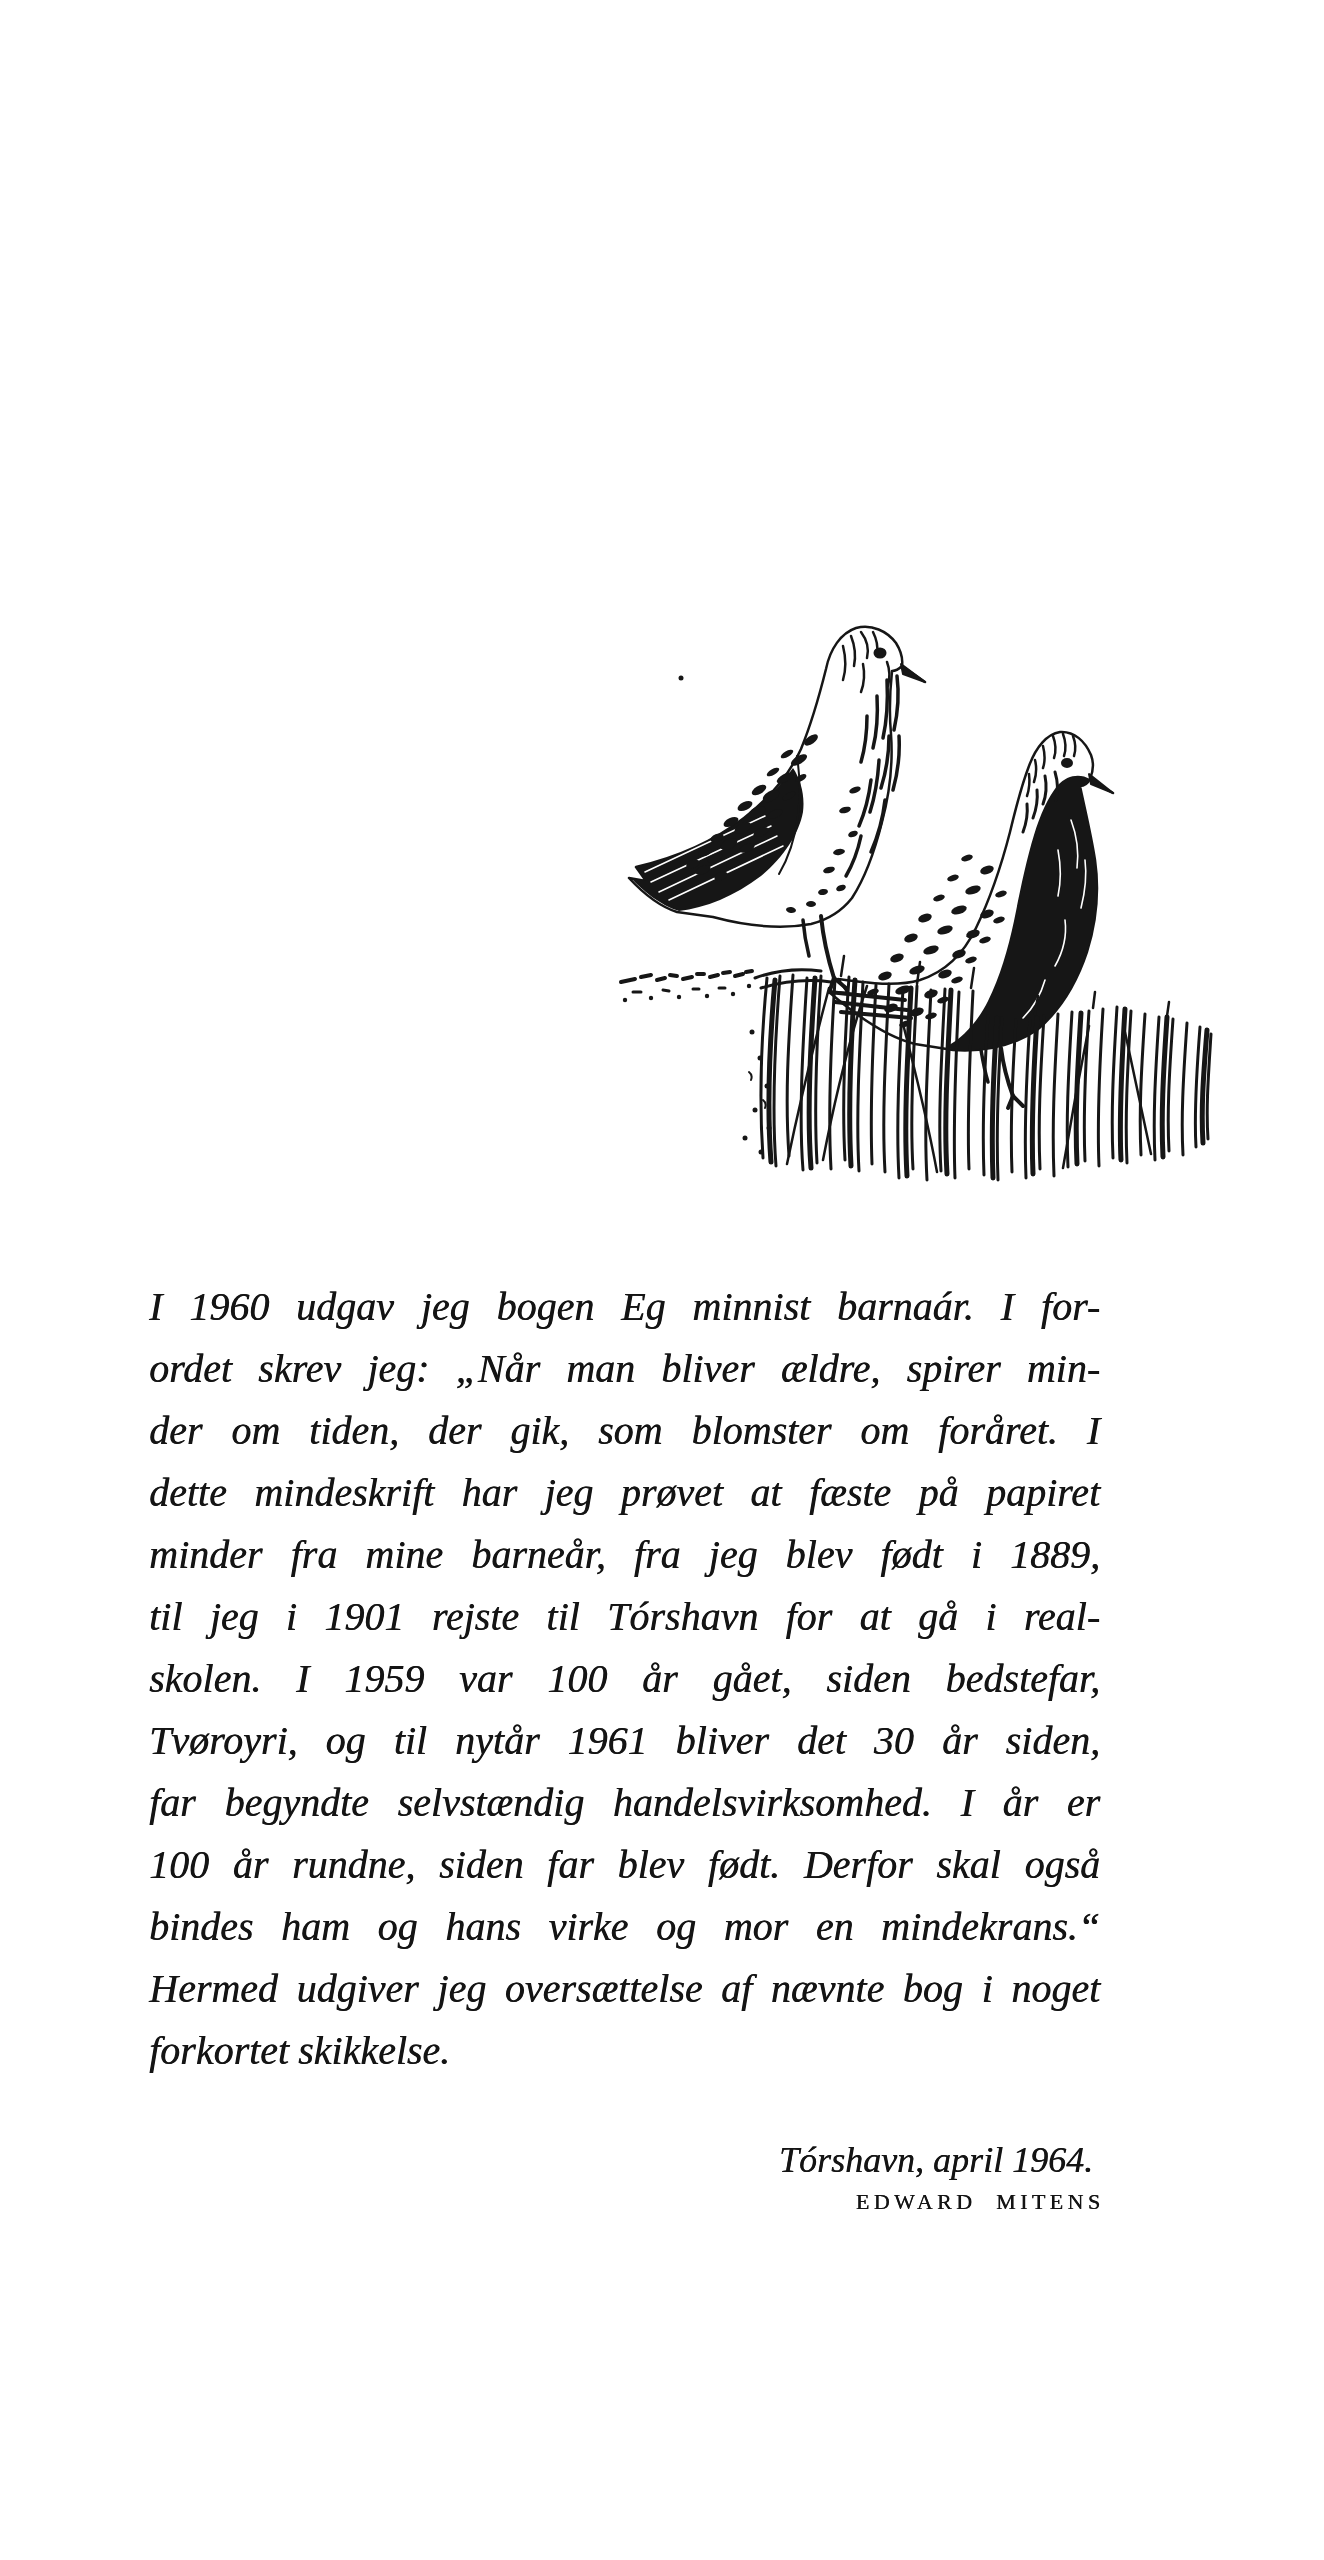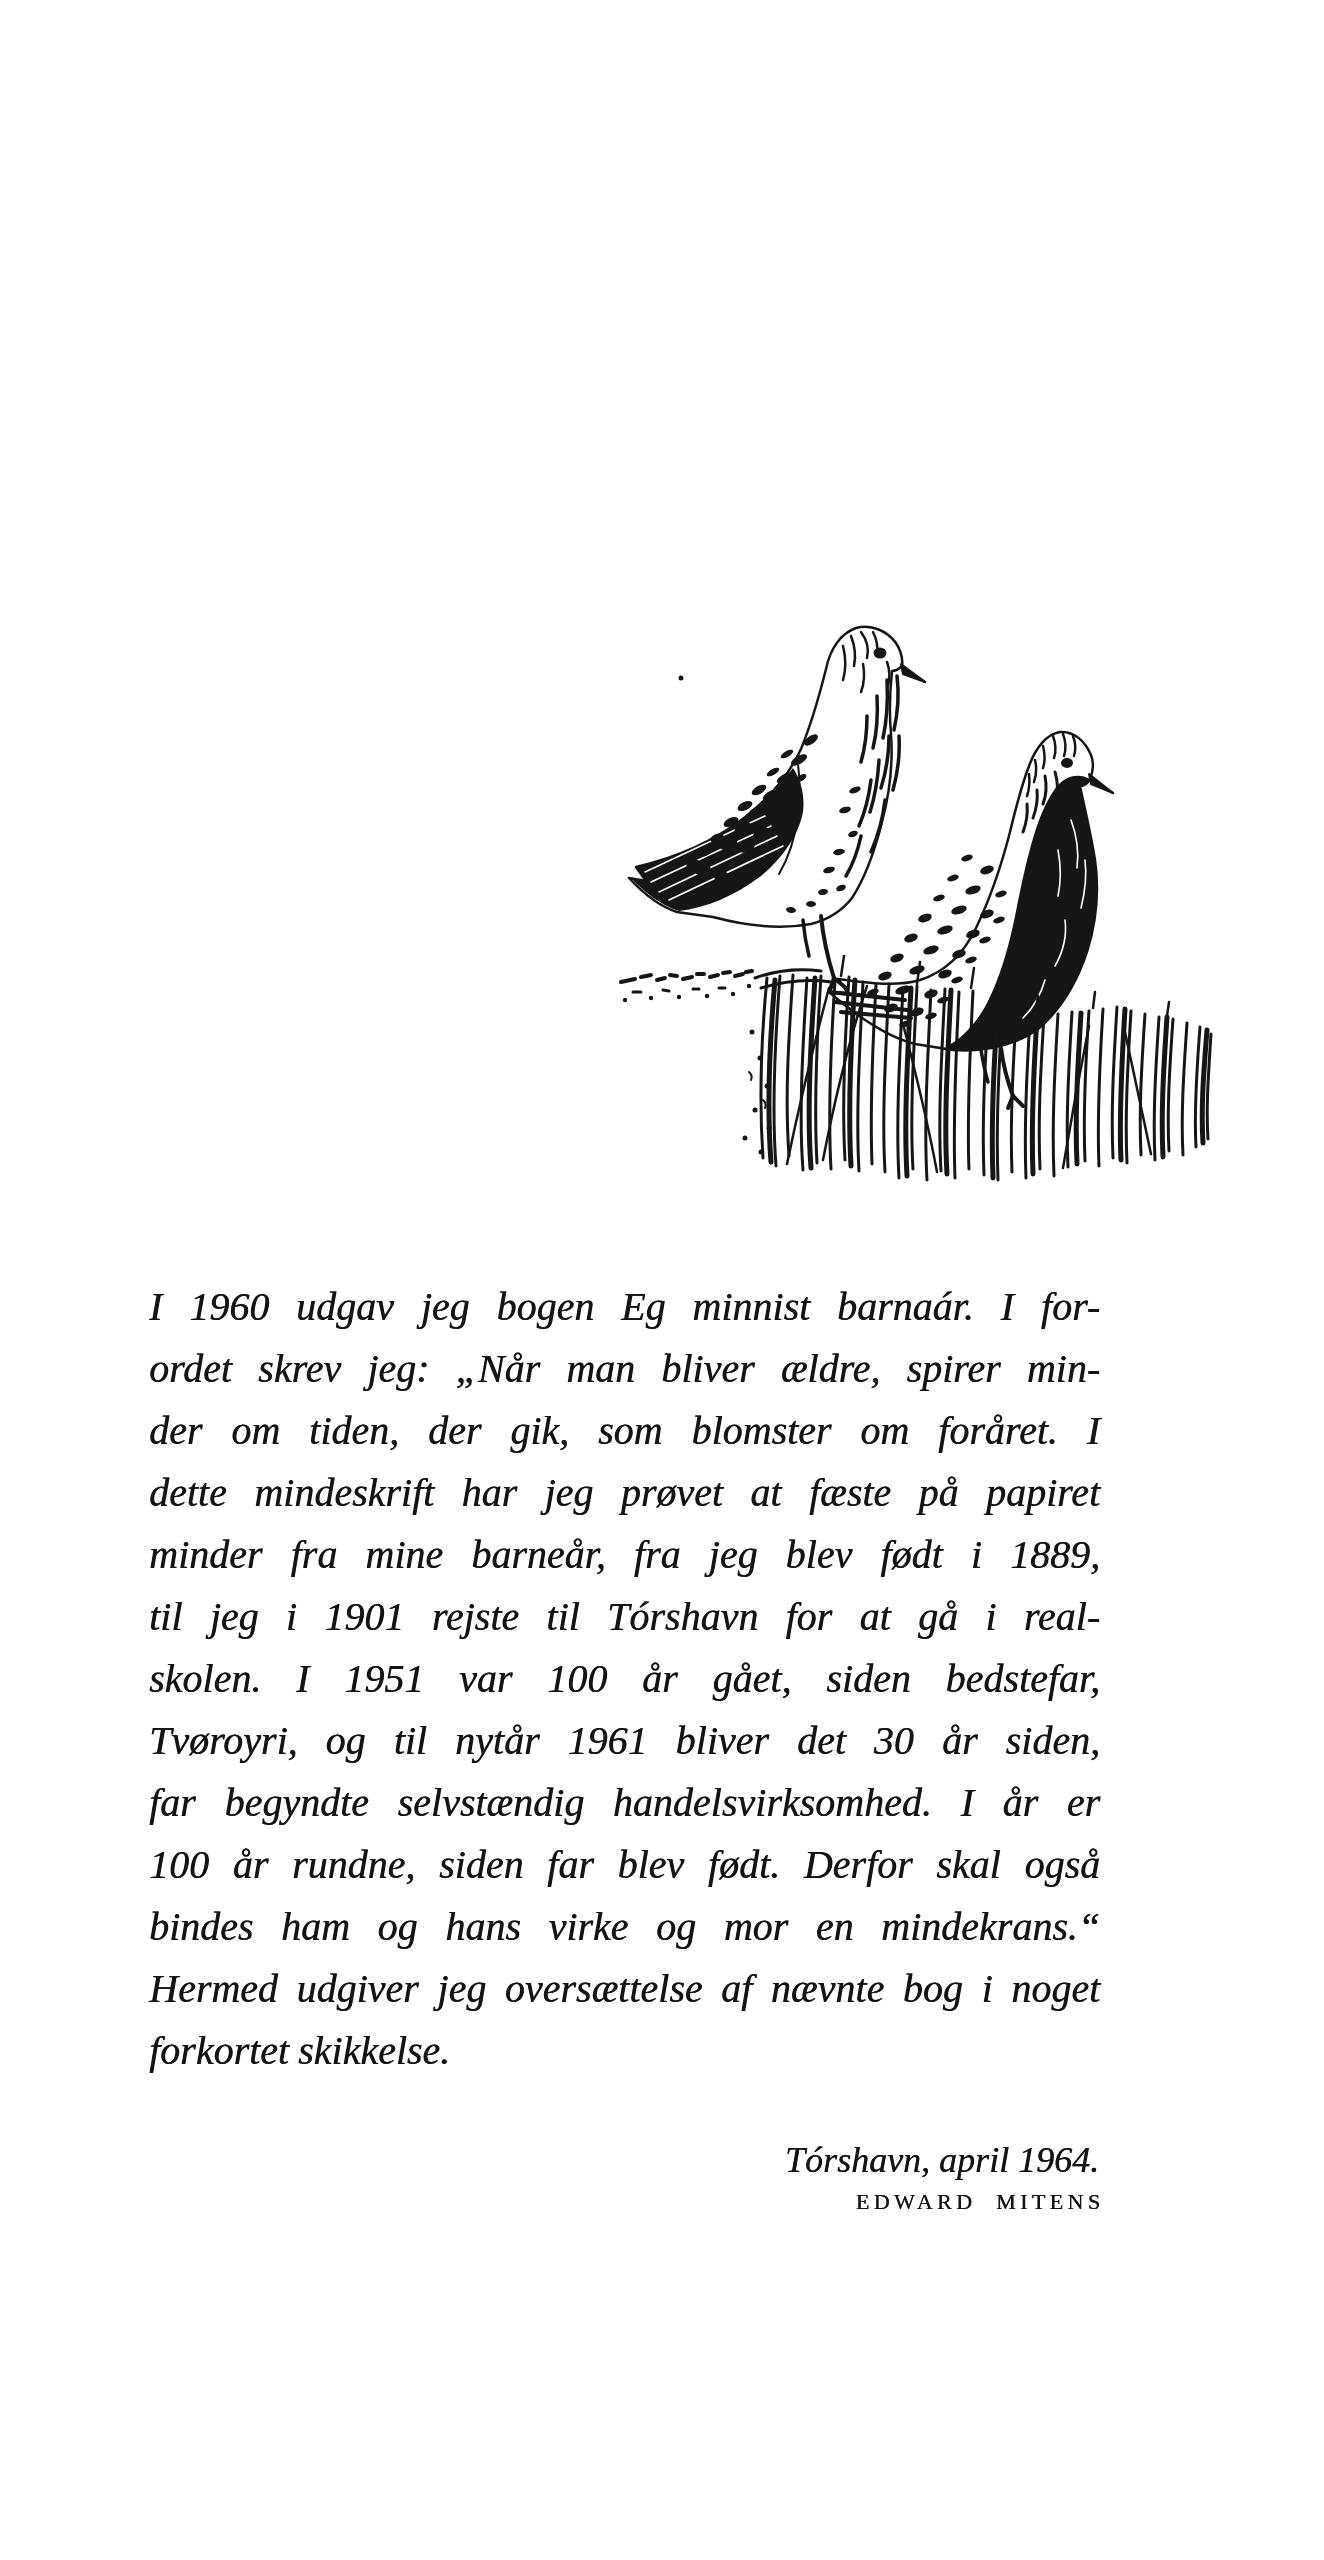--- a/index.html
+++ b/index.html
@@ -36,21 +36,21 @@
   }
   .fline {
     margin: 0;
     text-align: justify;
     text-align-last: justify;
     white-space: normal;
   }
   .fline.last { text-align: right; text-align-last: left; }
   .dateline {
     position: absolute;
-    left: 148px;
+    left: 142px;
     top: 2140px;
     width: 951px;
     text-align: right;
     font-style: italic;
     font-size: 36px;
     line-height: 40px;
     text-shadow: 0.4px 0 0 currentColor;
     font-variant-numeric: oldstyle-nums;
   }
   .author {
@@ -283,21 +283,21 @@
     </svg>
   </figure>
 
   <div class="foreword">
     <p class="fline">I 1960 udgav jeg bogen Eg minnist barnaár. I for-</p>
     <p class="fline">ordet skrev jeg: „Når man bliver ældre, spirer min-</p>
     <p class="fline">der om tiden, der gik, som blomster om foråret. I</p>
     <p class="fline">dette mindeskrift har jeg prøvet at fæste på papiret</p>
     <p class="fline">minder fra mine barneår, fra jeg blev født i 1889,</p>
     <p class="fline">til jeg i 1901 rejste til Tórshavn for at gå i real-</p>
-    <p class="fline">skolen. I 1951 var 100 år gået, siden bedstefar,</p>
+    <p class="fline">skolen. I 1959 var 100 år gået, siden bedstefar,</p>
     <p class="fline">Tvøroyri, og til nytår 1961 bliver det 30 år siden,</p>
     <p class="fline">far begyndte selvstændig handelsvirksomhed. I år er</p>
     <p class="fline">100 år rundne, siden far blev født. Derfor skal også</p>
     <p class="fline">bindes ham og hans virke og mor en mindekrans.“</p>
     <p class="fline">Hermed udgiver jeg oversættelse af nævnte bog i noget</p>
     <p class="fline last">forkortet skikkelse.</p>
   </div>
 
   <div class="dateline">Tórshavn, april 1964.</div>
 

